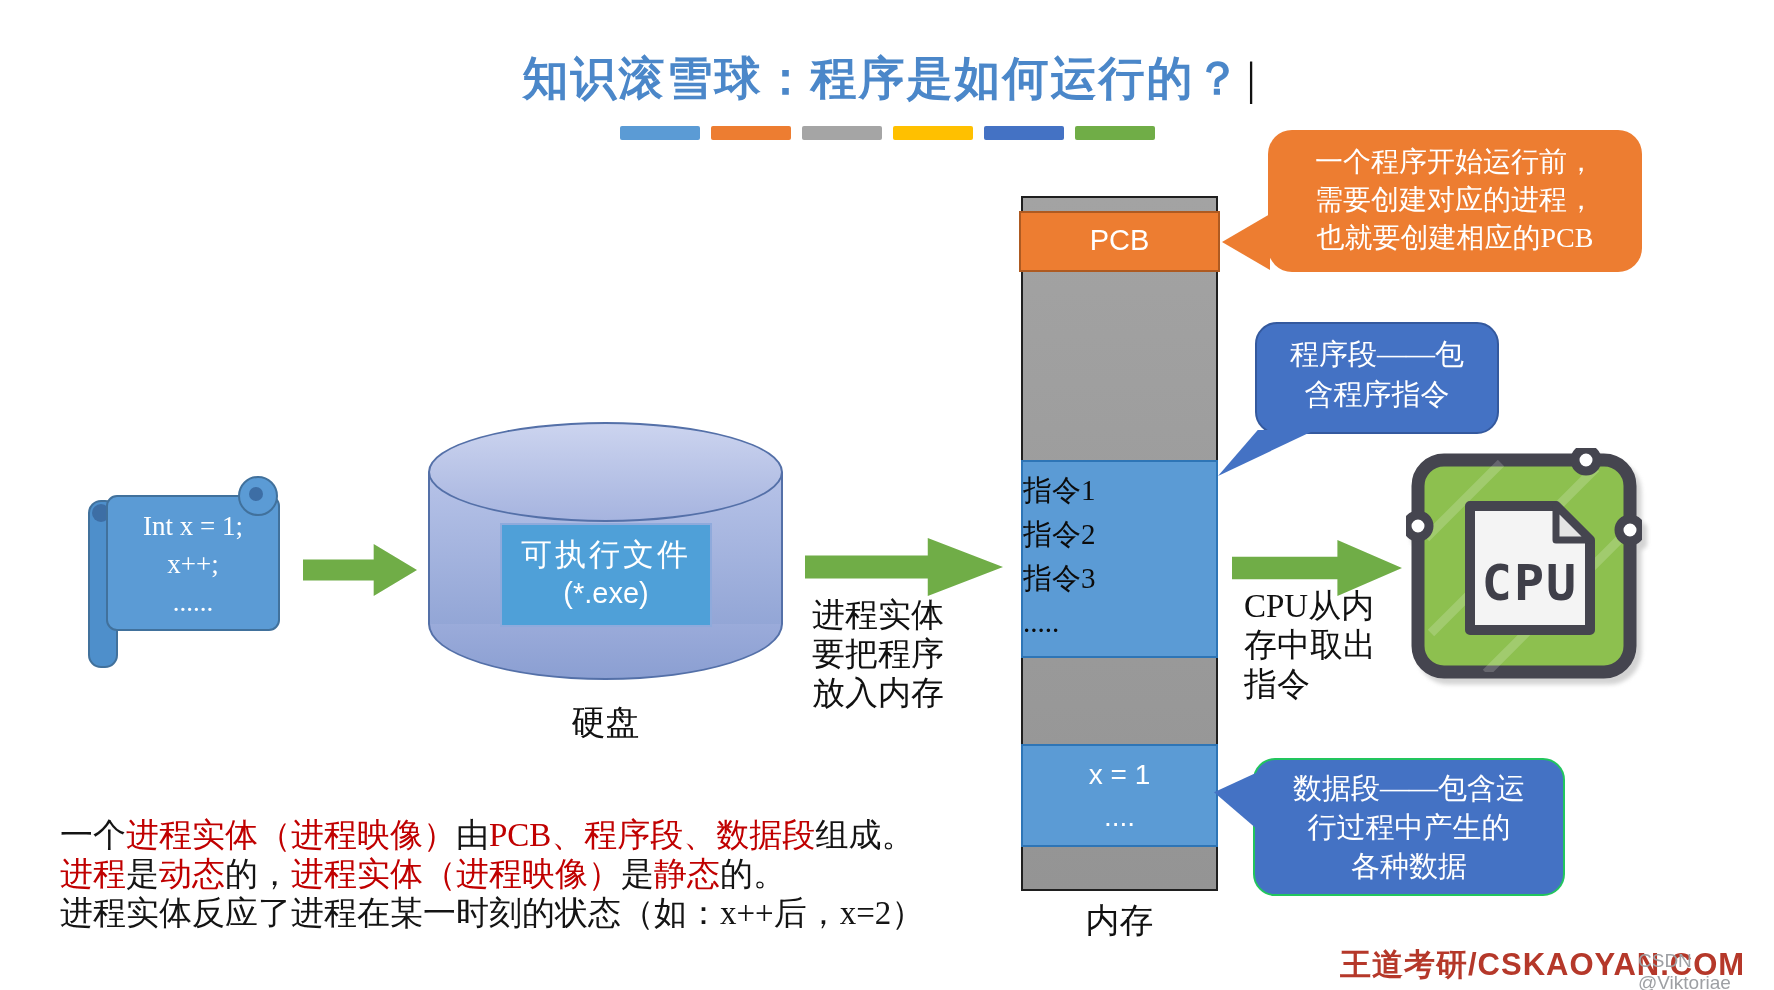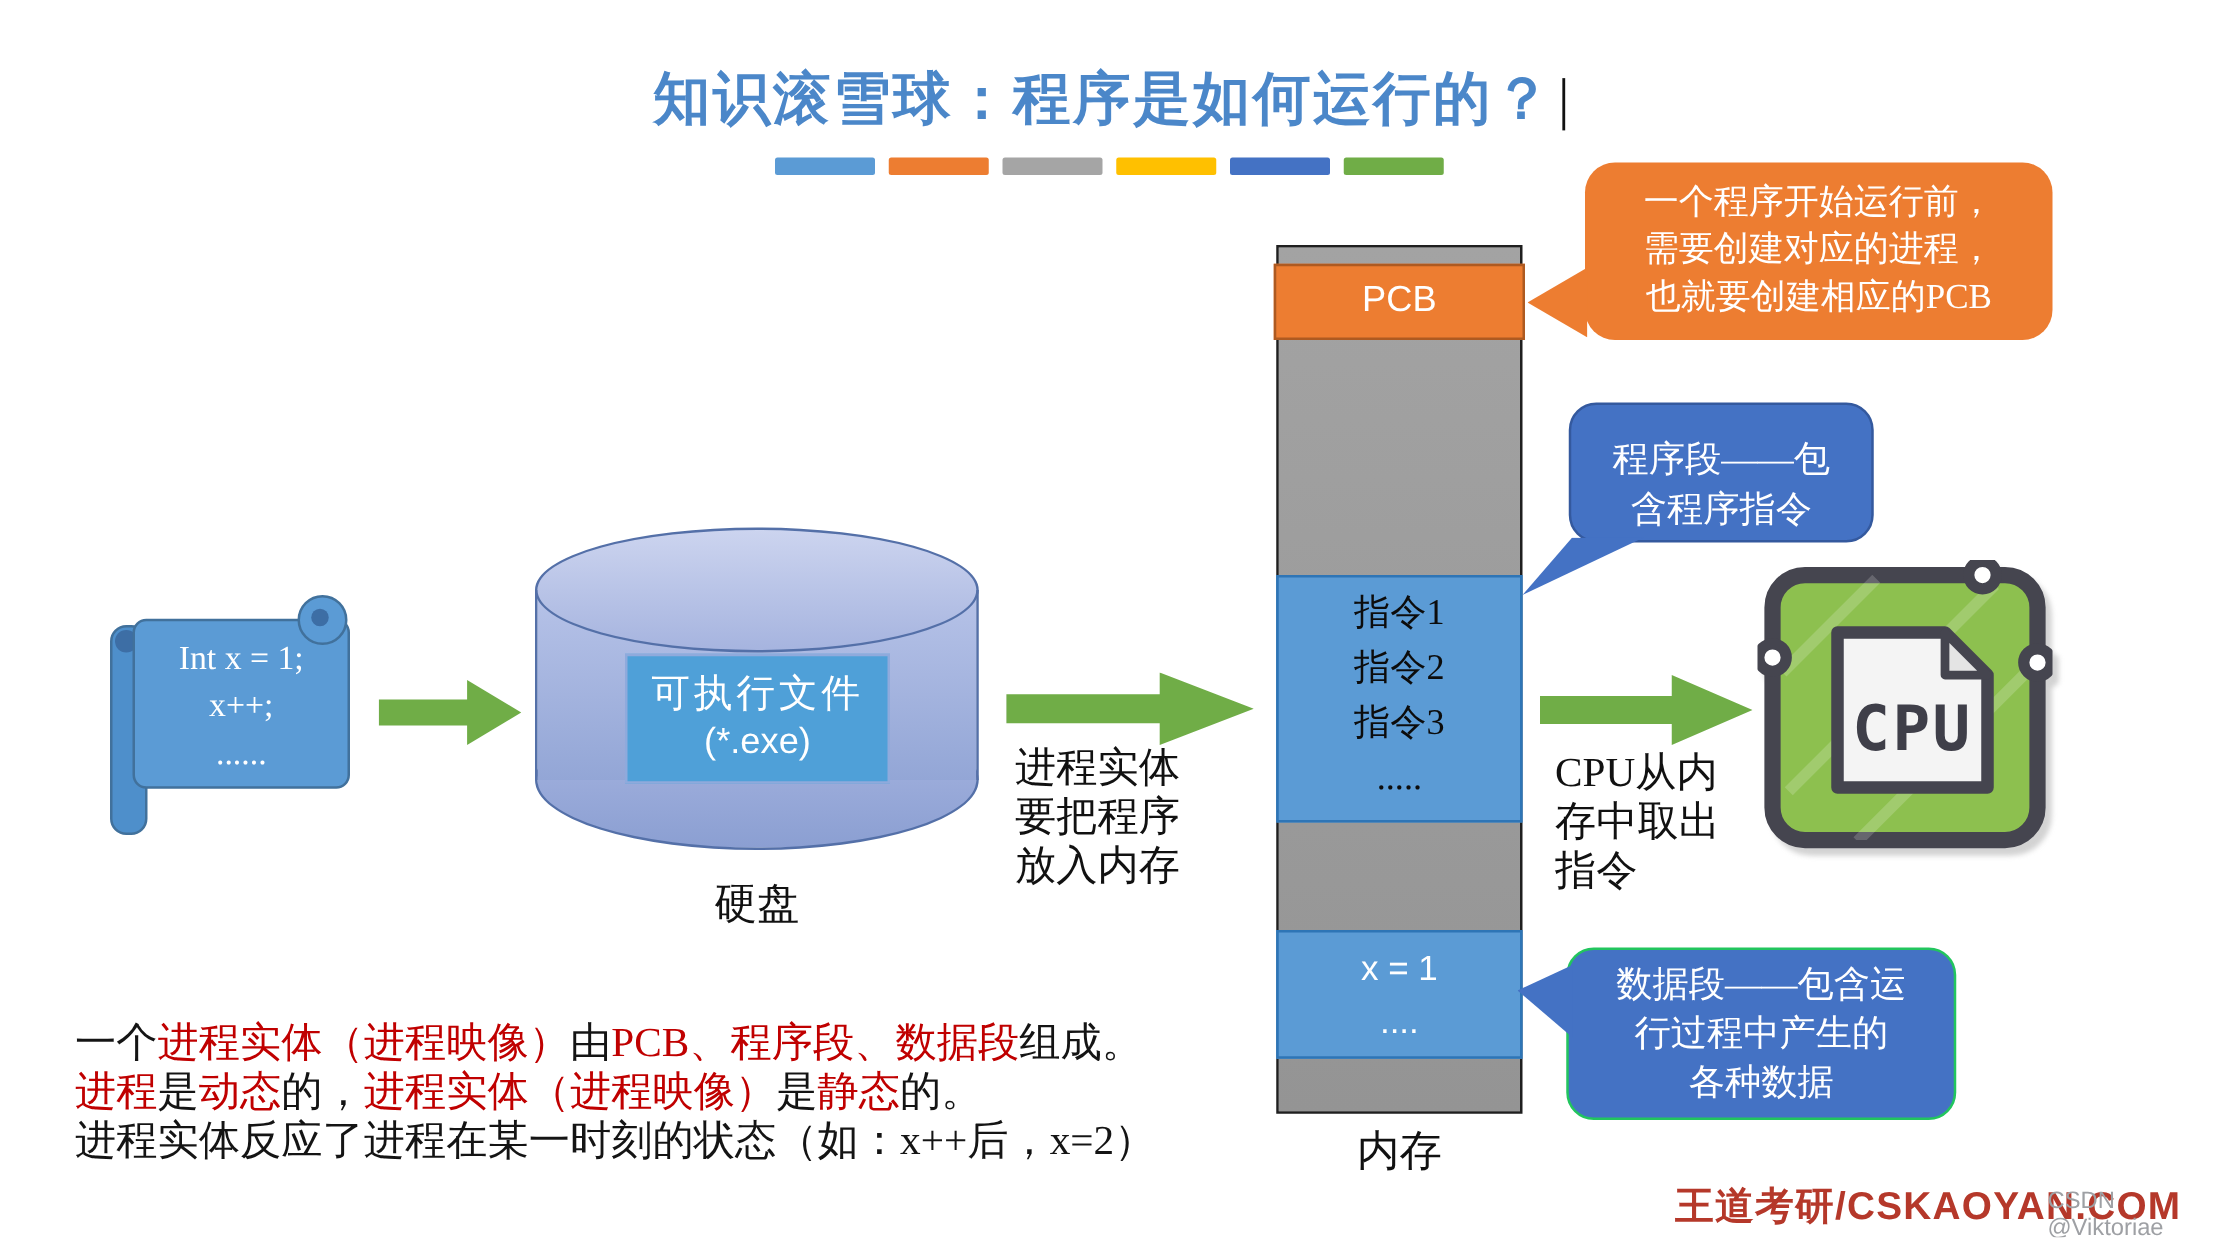--- a/index.html
+++ b/index.html
@@ -55,48 +55,48 @@
   .exe-box{left:500px;top:523px;width:212px;height:104px;background:#4FA0D8;
            border:2px solid #8FAADC;box-sizing:border-box;color:#fff;text-align:center;
            padding-top:10px;}
   .exe-box .l1{font-size:31px;line-height:40px;letter-spacing:3px;}
   .exe-box .l2{font-size:29px;line-height:36px;font-family:Liberation Sans, sans-serif;}
   .disk-label{left:428px;top:700px;width:355px;text-align:center;font-size:34px;color:#111;}
 
   
   .caption{color:#111;font-size:33px;line-height:39px;}
   .load-caption{left:812px;top:596px;width:190px;}
-  .fetch-caption{left:1244px;top:600px;width:180px;}
+  .fetch-caption{left:1244px;top:587px;width:180px;}
 
   
   .mem-col{left:1021px;top:196px;width:197px;height:695px;
            background:linear-gradient(180deg,#a3a3a3,#949494);
            border:2px solid #1f1f1f;box-sizing:border-box;}
   .mem-pcb{position:absolute;left:-4px;right:-4px;top:13px;height:61px;background:#ED7D31;
            border:2px solid #AE5A21;box-sizing:border-box;color:#fff;text-align:center;
            font-size:29px;line-height:55px;font-family:"Liberation Sans",sans-serif;}
   .mem-prog{position:absolute;left:-2px;right:-2px;top:262px;height:198px;background:#5B9BD5;
-            border:2px solid #2E75B6;box-sizing:border-box;color:#0c0c0c;text-align:center;
+            border:2px solid #2E75B6;box-sizing:border-box;color:#0c0c0c;text-align:left;
             padding-top:6px;}
   .mem-prog div{font-size:29px;line-height:44px;}
   .mem-data{position:absolute;left:-2px;right:-2px;top:530px;height:103px;background:#5B9BD5;
             border:2px solid #2E75B6;box-sizing:border-box;color:#fff;text-align:center;
             padding-top:8px;margin-top:16px;}
   .mem-data div{font-size:28px;line-height:42px;font-family:"Liberation Sans",sans-serif;}
   .mem-label{left:1021px;top:898px;width:197px;text-align:center;font-size:34px;color:#111;}
 
   
   .callout{color:#fff;text-align:center;box-sizing:border-box;}
   .co-pcb{left:1268px;top:130px;width:374px;height:142px;background:#ED7D31;
           border-radius:24px;padding-top:13px;}
   .co-pcb div{font-size:28px;line-height:38px;}
   .co-pcb-tail{left:1222px;top:214px;width:48px;height:56px;background:#ED7D31;
                clip-path:polygon(0 50%,100% 0,100% 100%);}
   .co-prog{left:1255px;top:322px;width:244px;height:112px;background:#4472C4;
-           border:2px solid #34599E;border-radius:22px;padding-top:24px;}
+           border:2px solid #34599E;border-radius:22px;padding-top:10px;}
   .co-prog div{font-size:29px;line-height:40px;}
   .co-prog-tail{left:1218px;top:430px;width:97px;height:46px;background:#4472C4;
                 clip-path:polygon(0 100%,41% 0,100% 0);}
   .co-data{left:1253px;top:758px;width:312px;height:138px;background:#4472C4;
            border:2px solid #22c55e;border-radius:22px;padding-top:9px;}
   .co-data div{font-size:29px;line-height:39px;}
   .co-data-tail{left:1214px;top:772px;width:44px;height:58px;background:#4472C4;
                 clip-path:polygon(0 35%,100% 0,100% 100%);}
 
   

